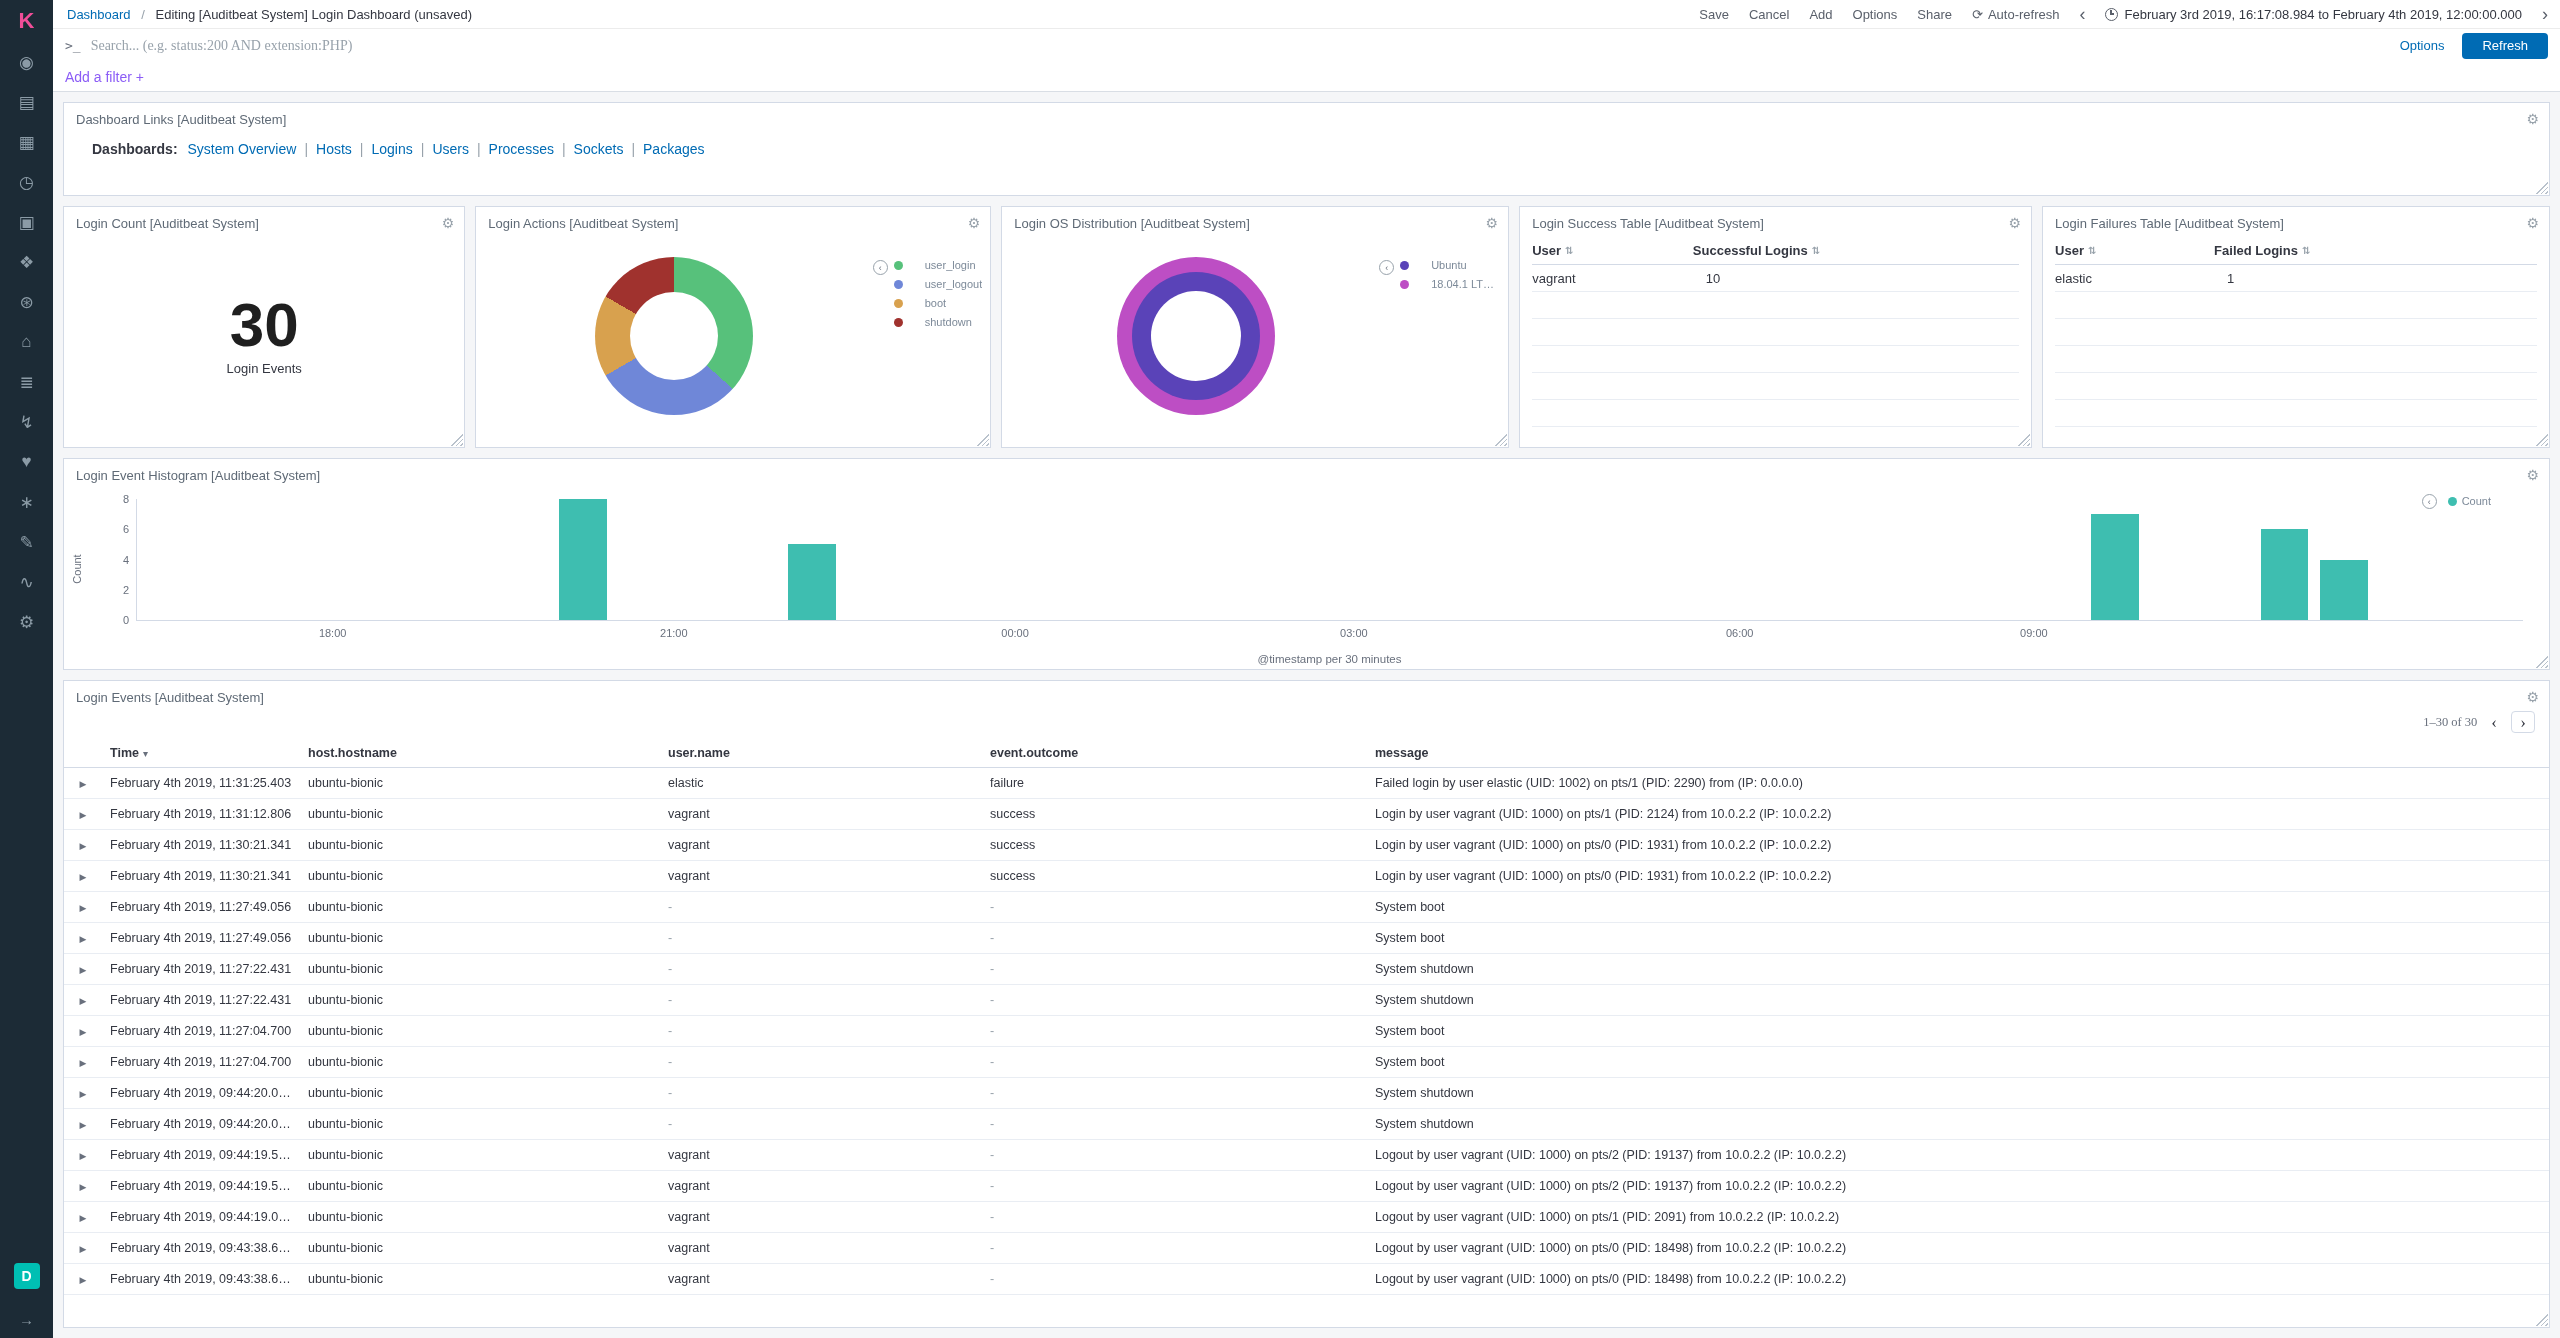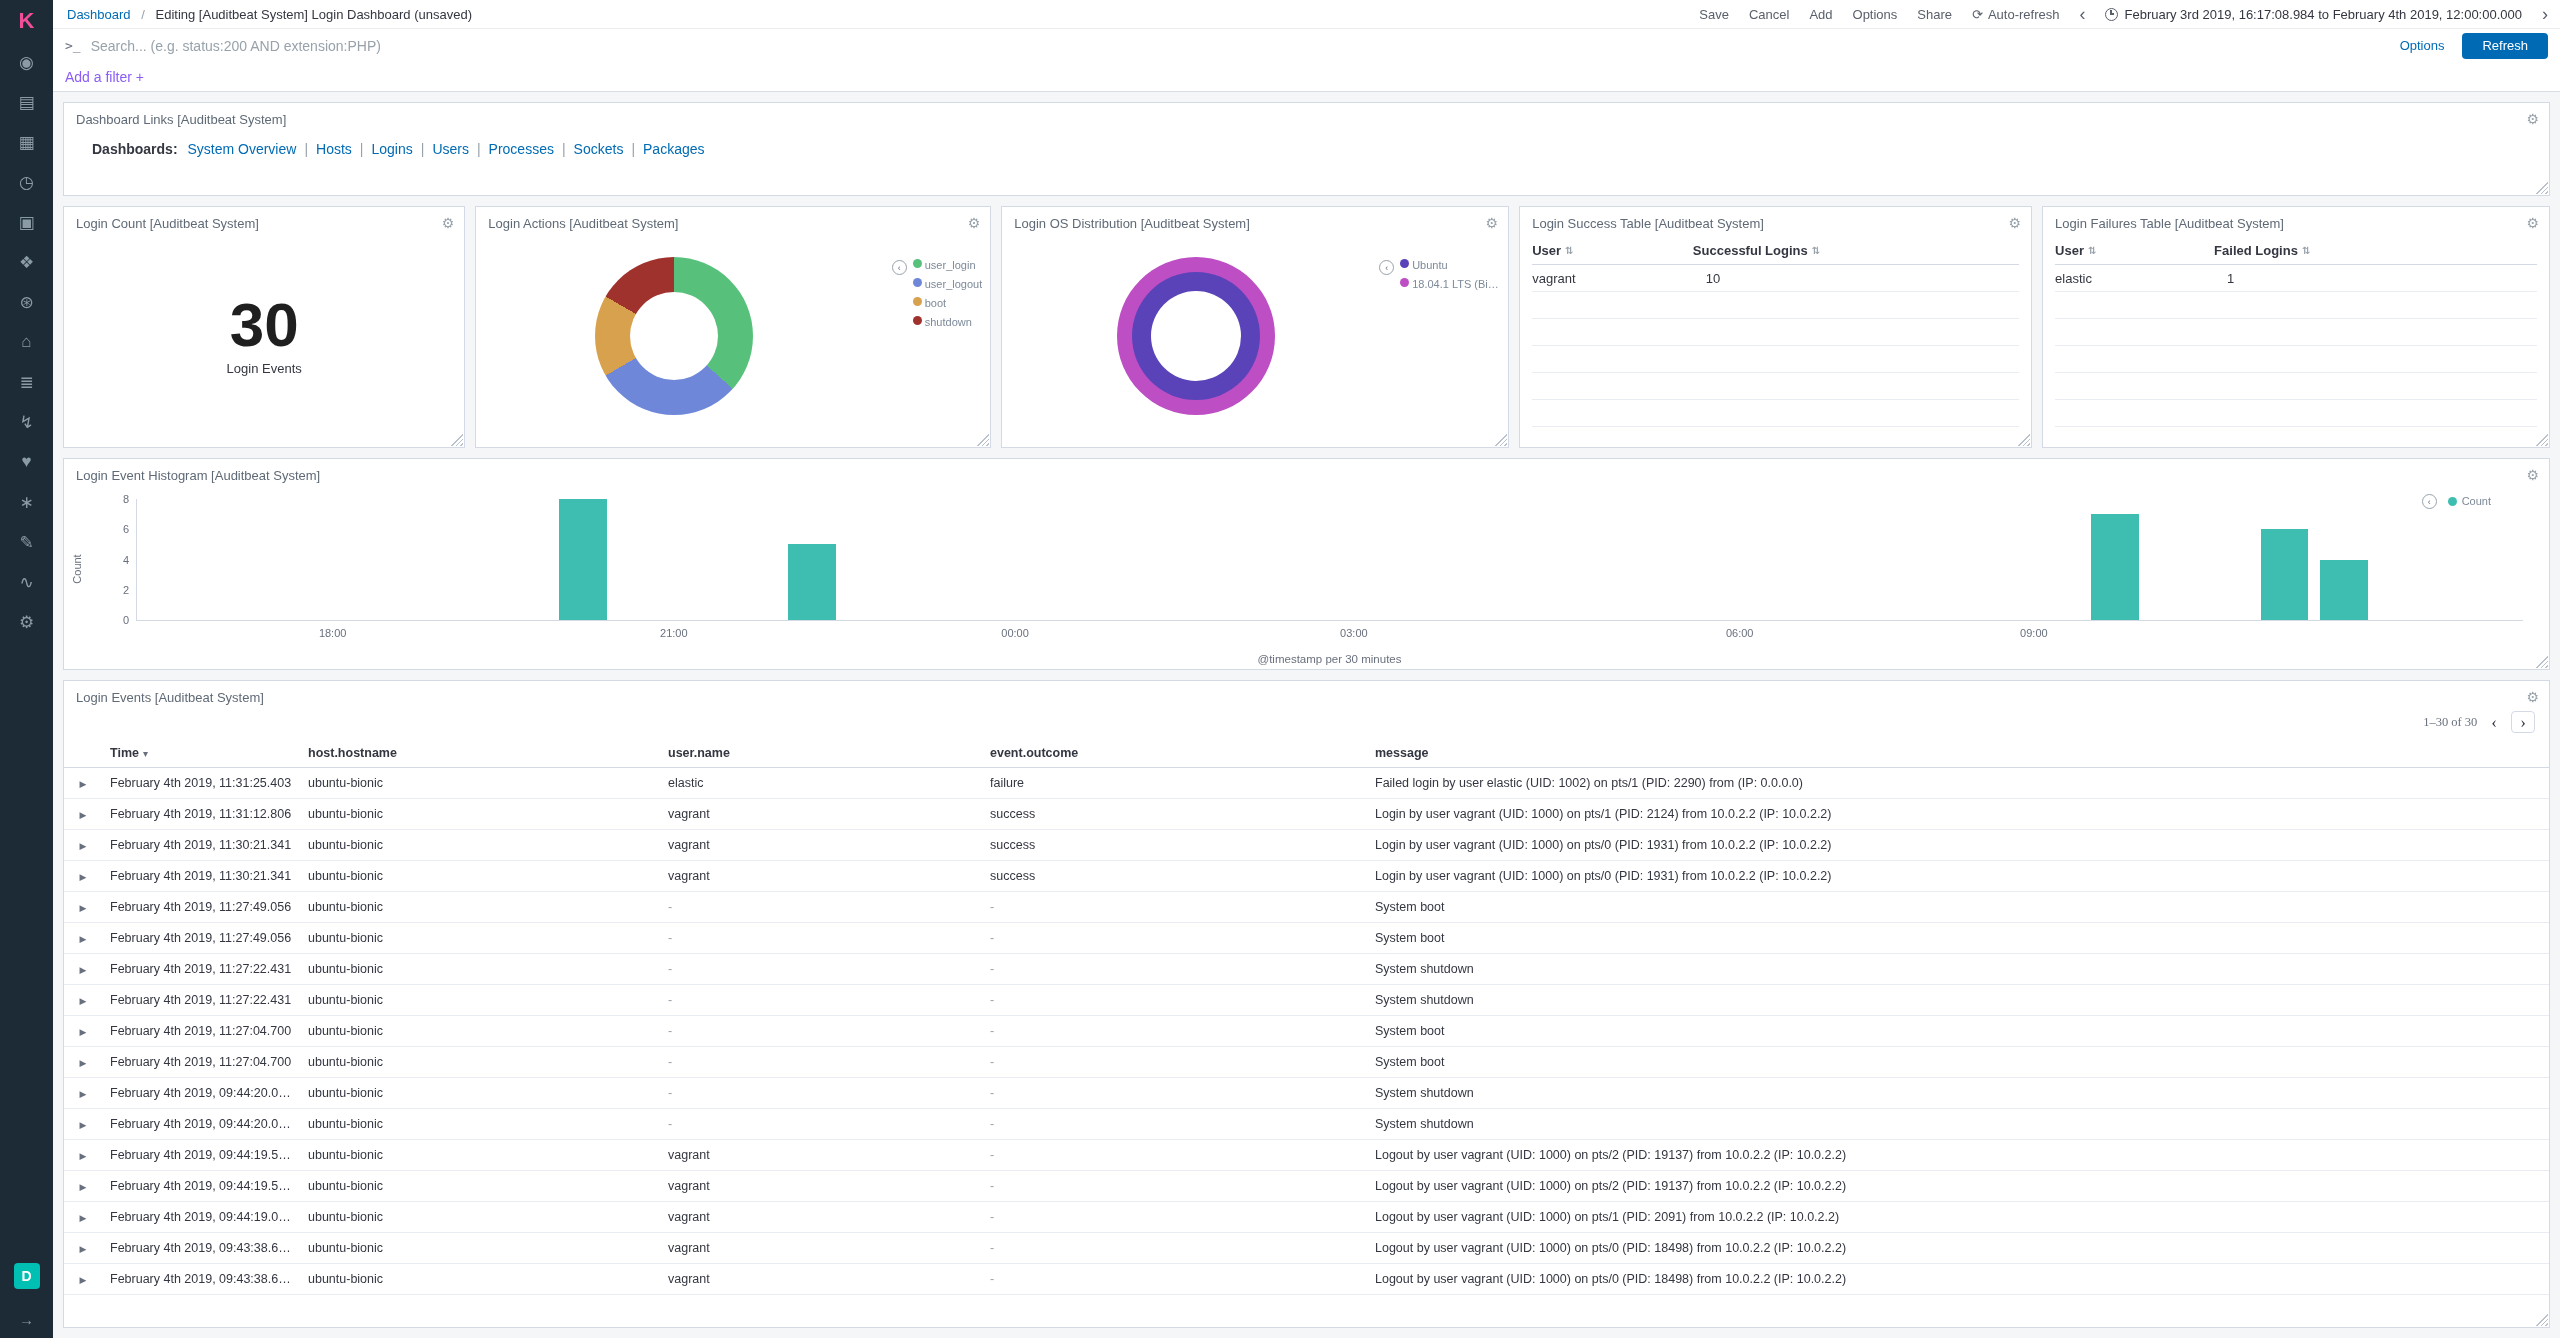--- a/index.html
+++ b/index.html
@@ -52,21 +52,21 @@
   .time-range { display: flex; align-items: center; gap: 6px; cursor: pointer; color: #343741; }
   .clock-icon { width: 13px; height: 13px; border: 1.5px solid #5a606b; border-radius: 50%; position: relative; display: inline-block; }
   .clock-icon::after { content: ""; position: absolute; left: 4px; top: 1.5px; width: 1.5px; height: 4px; background: #5a606b; }
   .clock-icon::before { content: ""; position: absolute; left: 4px; top: 4.5px; width: 3.5px; height: 1.5px; background: #5a606b; }
 
   .query-bar {
     height: 34px; background: #fff; border-top: 1px solid #ececec;
     display: flex; align-items: center; padding: 0 12px; flex-shrink: 0;
   }
   .query-prompt { font-family: "DejaVu Sans Mono", "Liberation Mono", monospace; color: #69707d; font-size: 13px; margin-right: 10px; }
-  .query-input { flex: 1; border: none; outline: none; font-size: 14px; color: #a21caf; background: transparent; font-family: Liberation Sans, sans-serif; }
+  .query-input { flex: 1; border: none; outline: none; font-size: 14px; color: #a21caf; background: transparent; font-family: Liberation Serif, serif; }
   .query-input::placeholder { color: #98a2ab; }
   .query-options { color: #006bb4; font-size: 13px; margin: 0 18px 0 12px; cursor: pointer; }
   .refresh-btn {
     background: #006bb4; color: #fff; border: none; border-radius: 4px; height: 26px;
     padding: 0 20px; font-size: 13px; font-family: inherit; cursor: pointer;
   }
 
   .filter-bar { height: 30px; background: #fff; border-bottom: 1px solid #d9dee5; display: flex; align-items: center; padding: 0 12px; flex-shrink: 0; }
   .add-filter { color: #8b5cf6; font-size: 14px; cursor: pointer; }
 
@@ -99,21 +99,21 @@
   .donut .hole { position: absolute; inset: 35px; border-radius: 50%; background: #fff; }
   .os-inner { position: absolute; inset: 15px; border-radius: 50%; }
   .os-hole { position: absolute; inset: 34px; border-radius: 50%; background: #fff; }
   .legend { position: absolute; right: 8px; top: 24px; display: flex; align-items: flex-start; }
   .legend-toggle {
     width: 15px; height: 15px; border: 1px solid #98a2ab; border-radius: 50%; flex-shrink: 0;
     display: flex; align-items: center; justify-content: center; font-size: 9px; color: #69707d;
     margin-right: 6px; margin-top: 1px; cursor: pointer;
   }
   .legend-list { display: flex; flex-direction: column; gap: 7px; max-width: 100px; }
-  .legend-item { display: flex; align-items: flex-start; gap: 3px; cursor: pointer; }
+  .legend-item { display: flex; align-items: center; gap: 22px; cursor: pointer; }
   .legend-dot { width: 9px; height: 9px; border-radius: 50%; flex-shrink: 0; }
   .legend-label { font-size: 11px; color: #7d8a99; white-space: nowrap; overflow: hidden; text-overflow: ellipsis; }
 
   .mini-table { padding: 2px 12px 0 12px; flex: 1; display: flex; flex-direction: column; overflow: hidden; }
   .mini-thead { display: flex; border-bottom: 1px solid #d3dae6; padding: 6px 0; }
   .mini-th { font-size: 13px; font-weight: 700; color: #343741; display: flex; align-items: center; gap: 4px; cursor: pointer; }
   .mini-th:first-child { width: 33%; }
   .mini-th:last-child { flex: 1; }
   .sort-icon { font-size: 10px; color: #98a2ab; }
   .mini-row { display: flex; border-bottom: 1px solid #e9edf3; height: 27px; align-items: center; }

